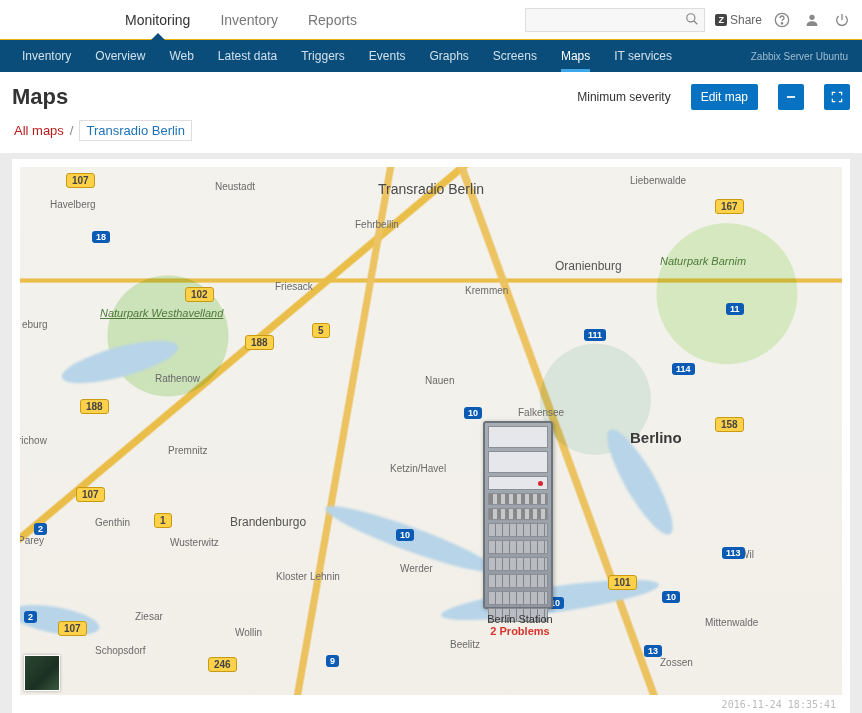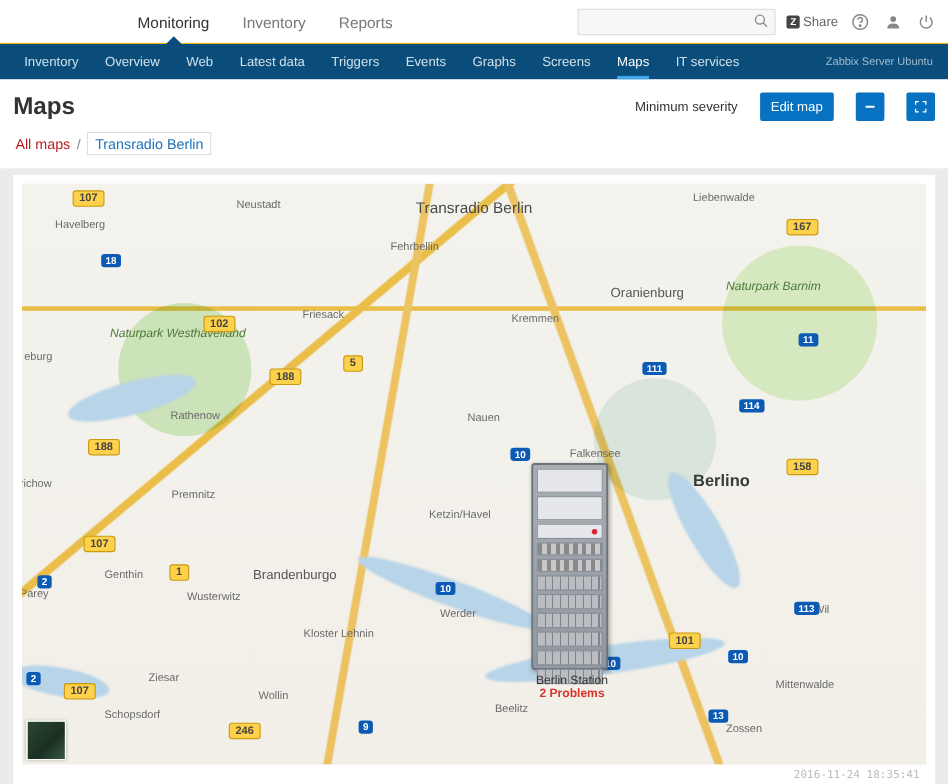--- a/index.html
+++ b/index.html
@@ -196,42 +196,42 @@
       <div id="city-labels">
           <div class="city-label city-sm" style="left: 30px; top: 32px;">Havelberg</div>
           <div class="city-label city-sm" style="left: 195px; top: 14px;">Neustadt</div>
           <div class="city-label city-sm" style="left: 610px; top: 8px;">Liebenwalde</div>
           <div class="city-label city-sm" style="left: 335px; top: 52px;">Fehrbellin</div>
           <div class="city-label city-sm" style="left: 445px; top: 90px; margin-top: 28px;">Kremmen</div>
           <div class="city-label city-md" style="left: 535px; top: 92px;">Oranienburg</div>
           <div class="city-label city-sm" style="left: 255px; top: 114px;">Friesack</div>
           <div class="city-label city-sm" style="left: 135px; top: 206px;">Rathenow</div>
           <div class="city-label city-sm" style="left: 405px; top: 208px;">Nauen</div>
-          <div class="city-label city-sm" style="left: 136px; top: 278px;">Premnitz</div>
+          <div class="city-label city-sm" style="left: 148px; top: 278px;">Premnitz</div>
           <div class="city-label city-sm" style="left: 498px; top: 240px;">Falkensee</div>
           <div class="city-label city-lg" style="left: 610px; top: 262px;">Berlino</div>
           <div class="city-label city-sm" style="left: 370px; top: 296px;">Ketzin/Havel</div>
           <div class="city-label city-sm" style="left: 75px; top: 350px;">Genthin</div>
           <div class="city-label city-md" style="left: 210px; top: 348px;">Brandenburgo</div>
           <div class="city-label city-sm" style="left: 150px; top: 370px;">Wusterwitz</div>
-          <div class="city-label city-sm" style="left: 380px; top: 386px;">Werder</div>
+          <div class="city-label city-sm" style="left: 380px; top: 396px;">Werder</div>
           <div class="city-label city-sm" style="left: 256px; top: 404px;">Kloster Lehnin</div>
           <div class="city-label city-sm" style="left: 115px; top: 444px;">Ziesar</div>
           <div class="city-label city-sm" style="left: 215px; top: 444px; margin-top: 16px;">Wollin</div>
           <div class="city-label city-sm" style="left: 430px; top: 472px;">Beelitz</div>
           <div class="city-label city-sm" style="left: 685px; top: 450px;">Mittenwalde</div>
           <div class="city-label city-sm" style="left: 640px; top: 490px;">Zossen</div>
           <div class="city-label city-sm" style="left: 75px; top: 478px;">Schopsdorf</div>
           <div class="city-label city-sm" style="left: 720px; top: 382px;">Wil</div>
           <div class="city-label city-sm" style="left: 2px; top: 152px;">eburg</div>
           <div class="city-label city-sm" style="left: -2px; top: 368px;">Parey</div>
           <div class="city-label city-sm" style="left: -2px; top: 268px;">richow</div>
         </div>
       <div id="park-labels">
-          <div class="city-label park-label" style="left: 80px; top: 130px;">Naturpark Westhavelland</div>
+          <div class="city-label park-label" style="left: 80px; top: 140px; text-decoration: underline;">Naturpark Westhavelland</div>
           <div class="city-label park-label" style="left: 640px; top: 88px;">Naturpark Barnim</div>
         </div>
       <div id="road-shields">
           <div class="road-shield" style="left: 46px; top: 6px;">107</div>
           <div class="road-shield" style="left: 695px; top: 32px;">167</div>
           <div class="road-shield" style="left: 165px; top: 120px;">102</div>
           <div class="road-shield" style="left: 292px; top: 156px;">5</div>
           <div class="road-shield" style="left: 225px; top: 168px;">188</div>
           <div class="road-shield" style="left: 60px; top: 232px;">188</div>
           <div class="road-shield" style="left: 56px; top: 320px;">107</div>

